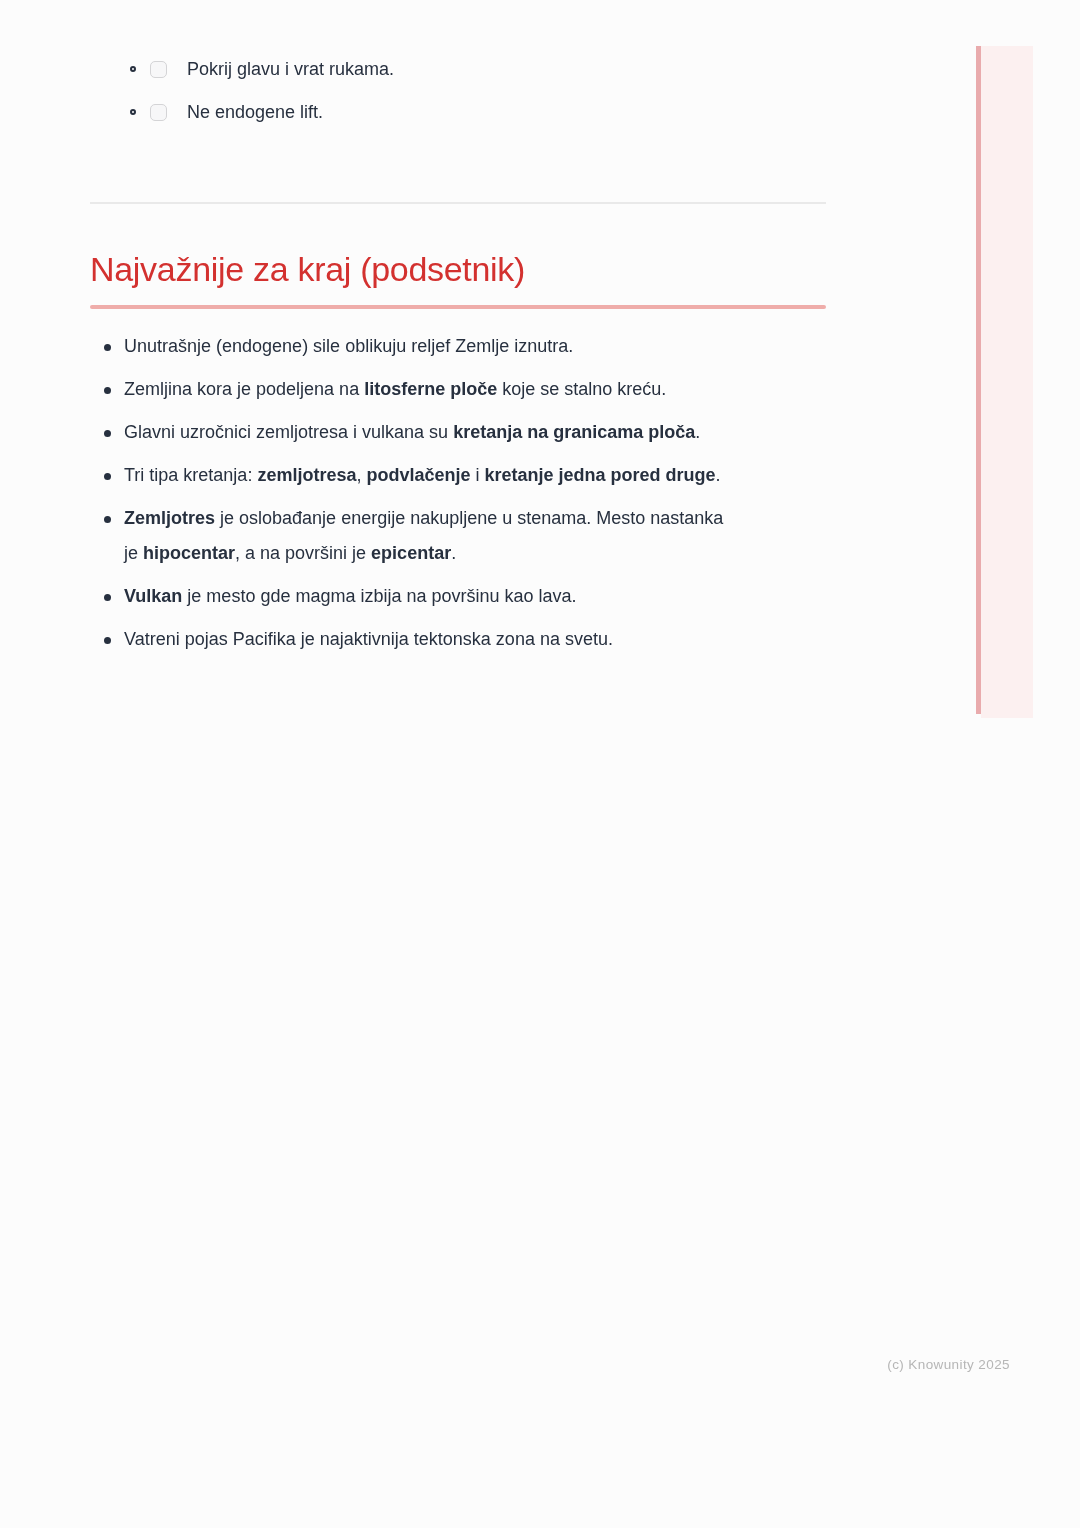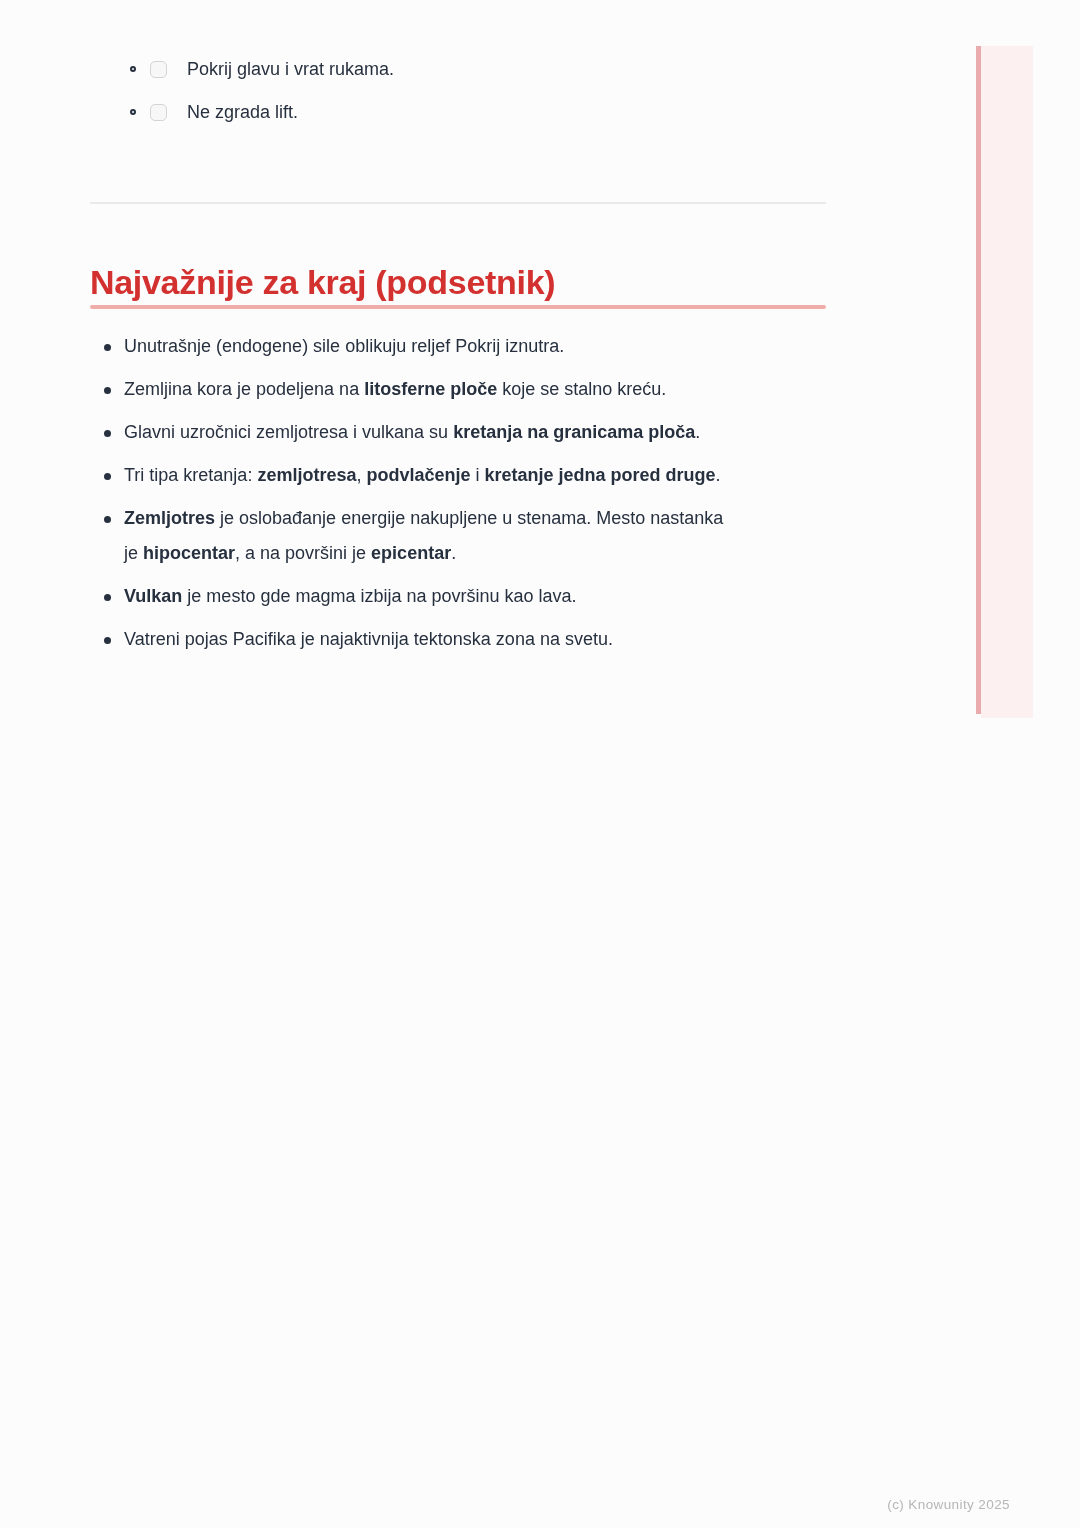--- a/index.html
+++ b/index.html
@@ -63,24 +63,24 @@
     top: 202px;
     width: 736px;
     height: 2px;
     background: var(--divider, #e9e9e9);
   }
 
   
   .section-heading {
     position: absolute;
     left: 90px;
-    top: 262px;
+    top: 249px;
     width: 760px;
     font-size: 34px;
-    font-weight: 700;
+    font-weight: 400;
     line-height: 40px;
     color: var(--heading-red, #d3312f);
     letter-spacing: -0.3px;
   }
   .heading-rule {
     position: absolute;
     left: 90px;
     top: 305px;
     width: 736px;
     height: 3.5px;
@@ -131,52 +131,52 @@
     left: 981px;
     top: 46px;
     width: 52px;
     height: 672px;
     background: var(--strip-fill, #fcf0f0);
   }
 
   
   .footer {
     position: absolute;
-    top: 1497px;
+    top: 1357px;
     right: 70px;
     font-size: 13.5px;
     letter-spacing: 0.4px;
     color: var(--footer-text, #b6b6b6);
   }
 </style>
 </head>
 <body>
 
 <div class="page">
 
   <div class="checklist">
       <div class="check-row">
         <span class="circle"></span>
         <span class="cbox" role="checkbox" aria-checked="false"></span>
         <span class="clabel">Pokrij glavu i vrat rukama.</span>
       </div>
       <div class="check-row">
         <span class="circle"></span>
         <span class="cbox" role="checkbox" aria-checked="false"></span>
-        <span class="clabel">Ne zgrada lift.</span>
+        <span class="clabel">Ne endogene lift.</span>
       </div>
     </div>
 
   <div class="divider"></div>
 
   <h1 class="section-heading">Najvažnije za kraj (podsetnik)</h1>
   <div class="heading-rule"></div>
 
   <ul class="reminder-list">
-      <li><span class="dot"></span><span>Unutrašnje (endogene) sile oblikuju reljef Pokrij iznutra.</span></li>
+      <li><span class="dot"></span><span>Unutrašnje (endogene) sile oblikuju reljef Zemlje iznutra.</span></li>
       <li><span class="dot"></span><span>Zemljina kora je podeljena na </span><strong>litosferne ploče</strong><span> koje se stalno kreću.</span></li>
       <li><span class="dot"></span><span>Glavni uzročnici zemljotresa i vulkana su </span><strong>kretanja na granicama ploča</strong><span>.</span></li>
       <li><span class="dot"></span><span>Tri tipa kretanja: </span><strong>zemljotresa</strong><span>, </span><strong>podvlačenje</strong><span> i </span><strong>kretanje jedna pored druge</strong><span>.</span></li>
       <li><span class="dot"></span><strong>Zemljotres</strong><span> je oslobađanje energije nakupljene u stenama. Mesto nastanka</span><br><span>je </span><strong>hipocentar</strong><span>, a na površini je </span><strong>epicentar</strong><span>.</span></li>
       <li><span class="dot"></span><strong>Vulkan</strong><span> je mesto gde magma izbija na površinu kao lava.</span></li>
       <li><span class="dot"></span><span>Vatreni pojas Pacifika je najaktivnija tektonska zona na svetu.</span></li>
     </ul>
 
   <div class="strip-fill"></div>
   <div class="strip-line"></div>

